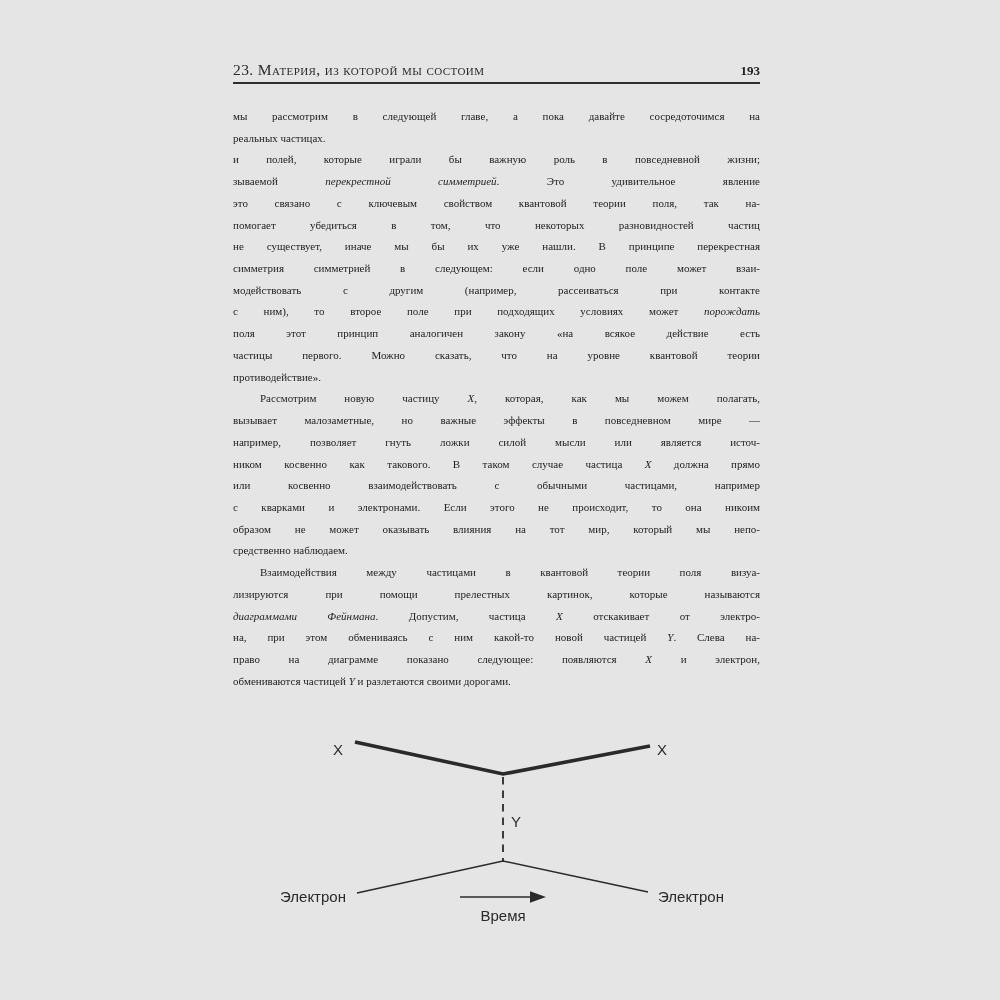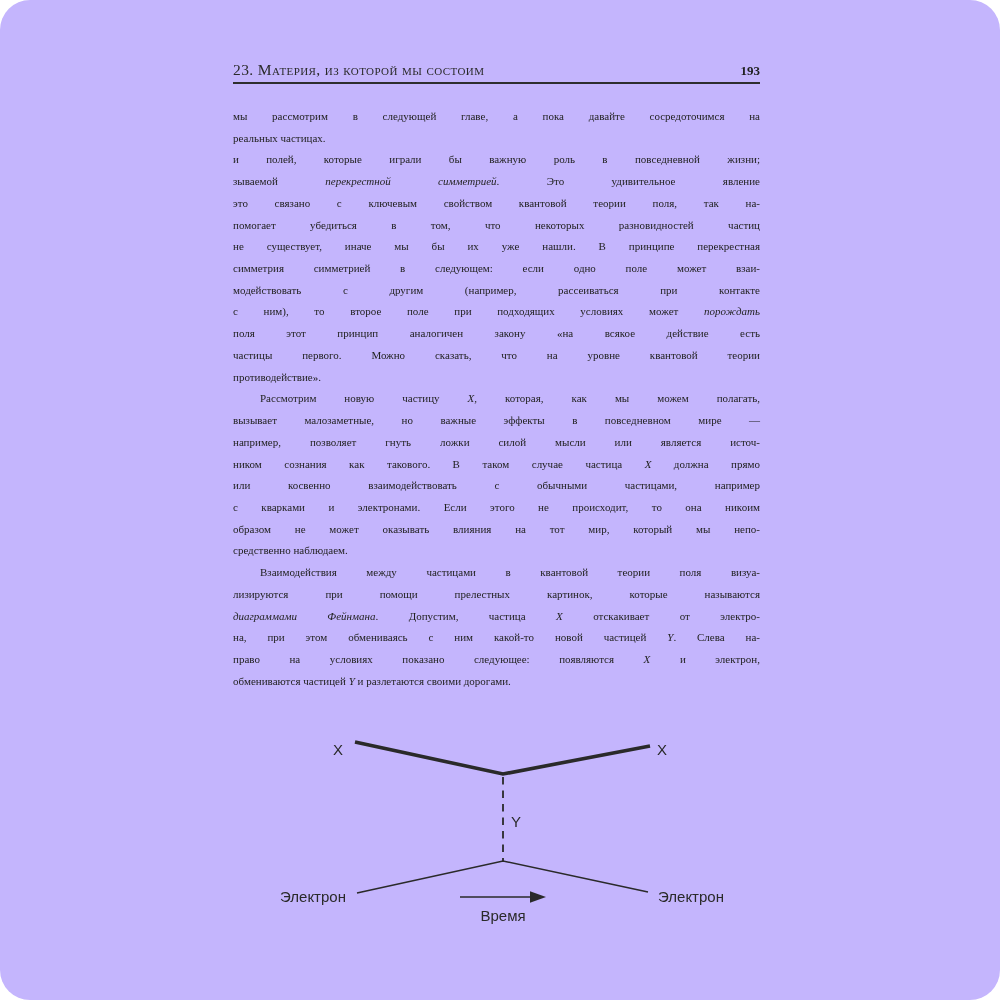--- a/index.html
+++ b/index.html
@@ -4,24 +4,23 @@
 <style>
   html, body {
     margin: 0;
     padding: 0;
     background: #ffffff;
   }
   .page {
     position: relative;
     width: 1000px;
     height: 1000px;
-    background: #c4b5fd;
+    background: #e5e5e5;
     overflow: hidden;
     font-family: "Liberation Serif", serif;
-    border-radius: 30px;
   }
   
   .header {
     position: absolute;
     left: 233px;
     top: 61px;
     width: 527px;
     display: flex;
     justify-content: space-between;
     align-items: flex-end;
@@ -98,30 +97,30 @@
       <div class="line"><span>не существует, иначе мы бы их уже нашли. В принципе перекрестная</span></div>
       <div class="line"><span>симметрия симметрией в следующем: если одно поле может взаи-</span></div>
       <div class="line"><span>модействовать с другим (например, рассеиваться при контакте</span></div>
       <div class="line"><span>с ним), то второе поле при подходящих условиях может </span><span class="it">порождать</span></div>
       <div class="line"><span>поля этот принцип аналогичен закону «на всякое действие есть</span></div>
       <div class="line"><span>частицы первого. Можно сказать, что на уровне квантовой теории</span></div>
       <div class="line last"><span>противодействие».</span></div>
       <div class="line indent"><span>Рассмотрим новую частицу </span><span class="it">X</span><span>, которая, как мы можем полагать,</span></div>
       <div class="line"><span>вызывает малозаметные, но важные эффекты в повседневном мире —</span></div>
       <div class="line"><span>например, позволяет гнуть ложки силой мысли или является источ-</span></div>
-      <div class="line"><span>ником сознания как такового. В таком случае частица </span><span class="it">X</span><span> должна прямо</span></div>
+      <div class="line"><span>ником косвенно как такового. В таком случае частица </span><span class="it">X</span><span> должна прямо</span></div>
       <div class="line"><span>или косвенно взаимодействовать с обычными частицами, например</span></div>
       <div class="line"><span>с кварками и электронами. Если этого не происходит, то она никоим</span></div>
       <div class="line"><span>образом не может оказывать влияния на тот мир, который мы непо-</span></div>
       <div class="line last"><span>средственно наблюдаем.</span></div>
       <div class="line indent"><span>Взаимодействия между частицами в квантовой теории поля визуа-</span></div>
       <div class="line"><span>лизируются при помощи прелестных картинок, которые называются</span></div>
       <div class="line"><span class="it">диаграммами Фейнмана</span><span>. Допустим, частица </span><span class="it">X</span><span> отскакивает от электро-</span></div>
       <div class="line"><span>на, при этом обмениваясь с ним какой-то новой частицей </span><span class="it">Y</span><span>. Слева на-</span></div>
-      <div class="line"><span>право на условиях показано следующее: появляются </span><span class="it">X</span><span> и электрон,</span></div>
+      <div class="line"><span>право на диаграмме показано следующее: появляются </span><span class="it">X</span><span> и электрон,</span></div>
       <div class="line last"><span>обмениваются частицей </span><span class="it">Y</span><span> и разлетаются своими дорогами.</span></div>
     </div>
 
   <div class="diagram">
     <svg width="540" height="210" viewBox="0 0 540 210" xmlns="http://www.w3.org/2000/svg">
 
       <polyline points="125,17 273,49 420,21" fill="none" stroke="#2a2a2a" stroke-width="3.6" stroke-linejoin="miter" stroke-linecap="butt"></polyline>
 
       <line x1="273" y1="52" x2="273" y2="136" stroke="#2a2a2a" stroke-width="1.8" stroke-dasharray="7.5 6"></line>
 

